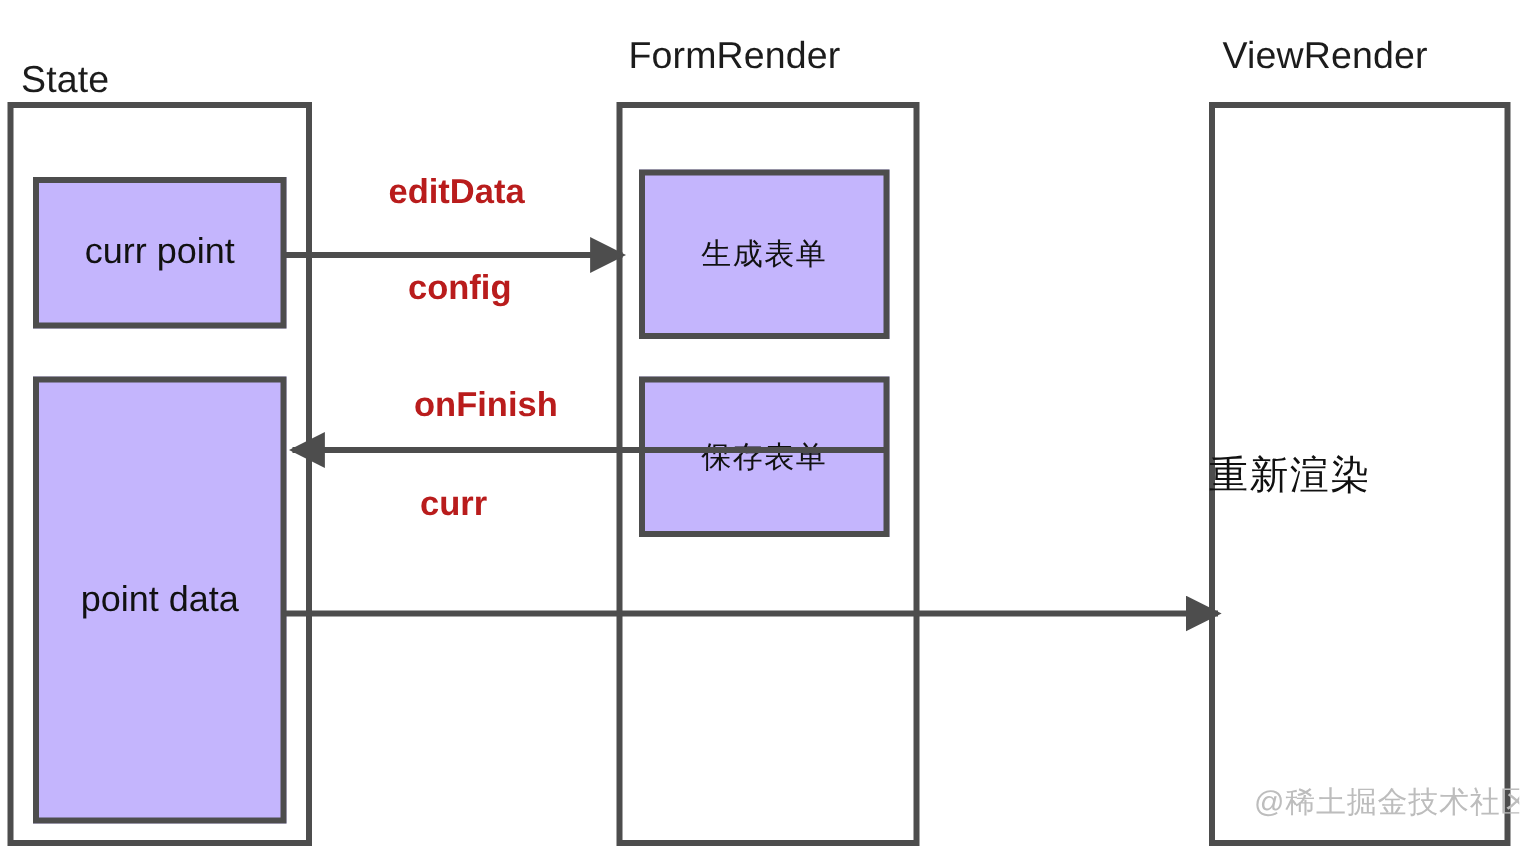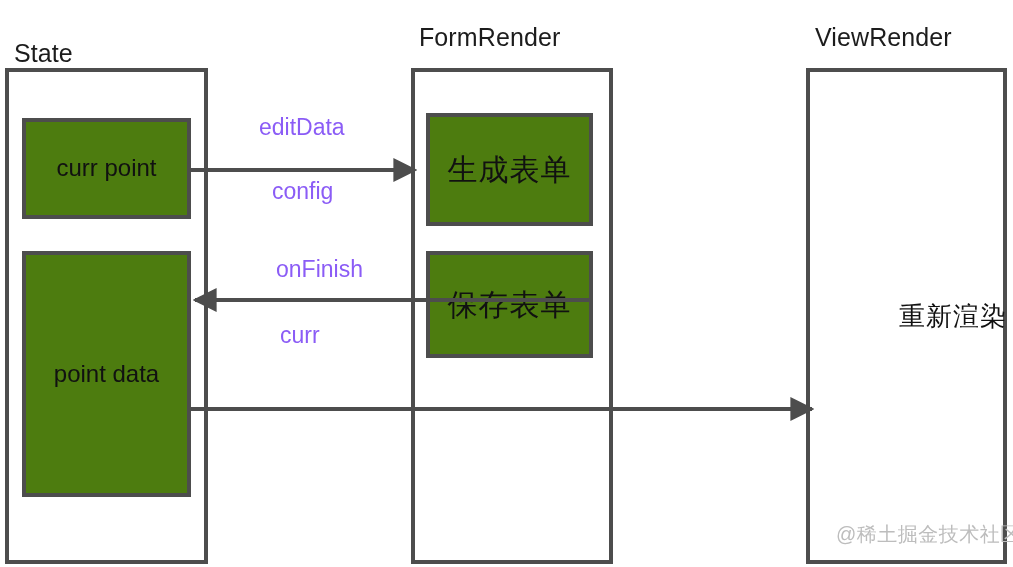--- a/index.html
+++ b/index.html
@@ -42,51 +42,51 @@
   }
   #lane-state      { left: 5px;   top: 68px; width: 203px; height: 496px; }
   #lane-formrender { left: 411px; top: 68px; width: 202px; height: 496px; }
   #lane-viewrender { left: 806px; top: 68px; width: 201px; height: 496px; }
 
   
   .node {
     position: absolute;
     box-sizing: border-box;
     border: 4px solid #4d4d4d;
-    background: #4d7c0f;
+    background: #c4b5fd;
     display: flex;
     align-items: center;
     justify-content: center;
     text-align: center;
   }
   .node-label {
     font-size: 24px;
     line-height: 1.2;
     color: #111111;
     white-space: nowrap;
   }
   .node-label.cjk {
-    font-size: 30px;
+    font-size: 20px;
     letter-spacing: 1px;
   }
   #node-curr-point  { left: 22px;  top: 118px; width: 169px; height: 101px; }
-  #node-point-data  { left: 22px;  top: 251px; width: 169px; height: 246px; }
+  #node-point-data  { left: 22px;  top: 251px; width: 169px; height: 298px; }
   #node-gen-form    { left: 426px; top: 113px; width: 167px; height: 113px; }
   #node-save-form   { left: 426px; top: 251px; width: 167px; height: 107px; }
 
   
   #viewrender-body {
     position: absolute;
     left: 806px;
     top: 68px;
     width: 201px;
     height: 496px;
     display: flex;
     align-items: center;
-    justify-content: flex-end;
+    justify-content: flex-start;
     pointer-events: none;
   }
   #label-rerender {
     font-size: 26px;
     color: #111111;
     letter-spacing: 1px;
     white-space: nowrap;
   }
 
   
@@ -97,22 +97,23 @@
     width: 1013px;
     height: 567px;
     overflow: visible;
   }
 
   
   .edge-label {
     position: absolute;
     font-size: 23px;
     line-height: 1;
-    color: #8b5cf6;
+    color: #b91c1c;
     white-space: nowrap;
+    font-weight: bold;
   }
   #edge-label-editdata { left: 259px; top: 116px; }
   #edge-label-config   { left: 272px; top: 180px; }
   #edge-label-onfinish { left: 276px; top: 258px; }
   #edge-label-point    { left: 280px; top: 324px; }
 
   
   #watermark {
     position: absolute;
     left: 836px;

